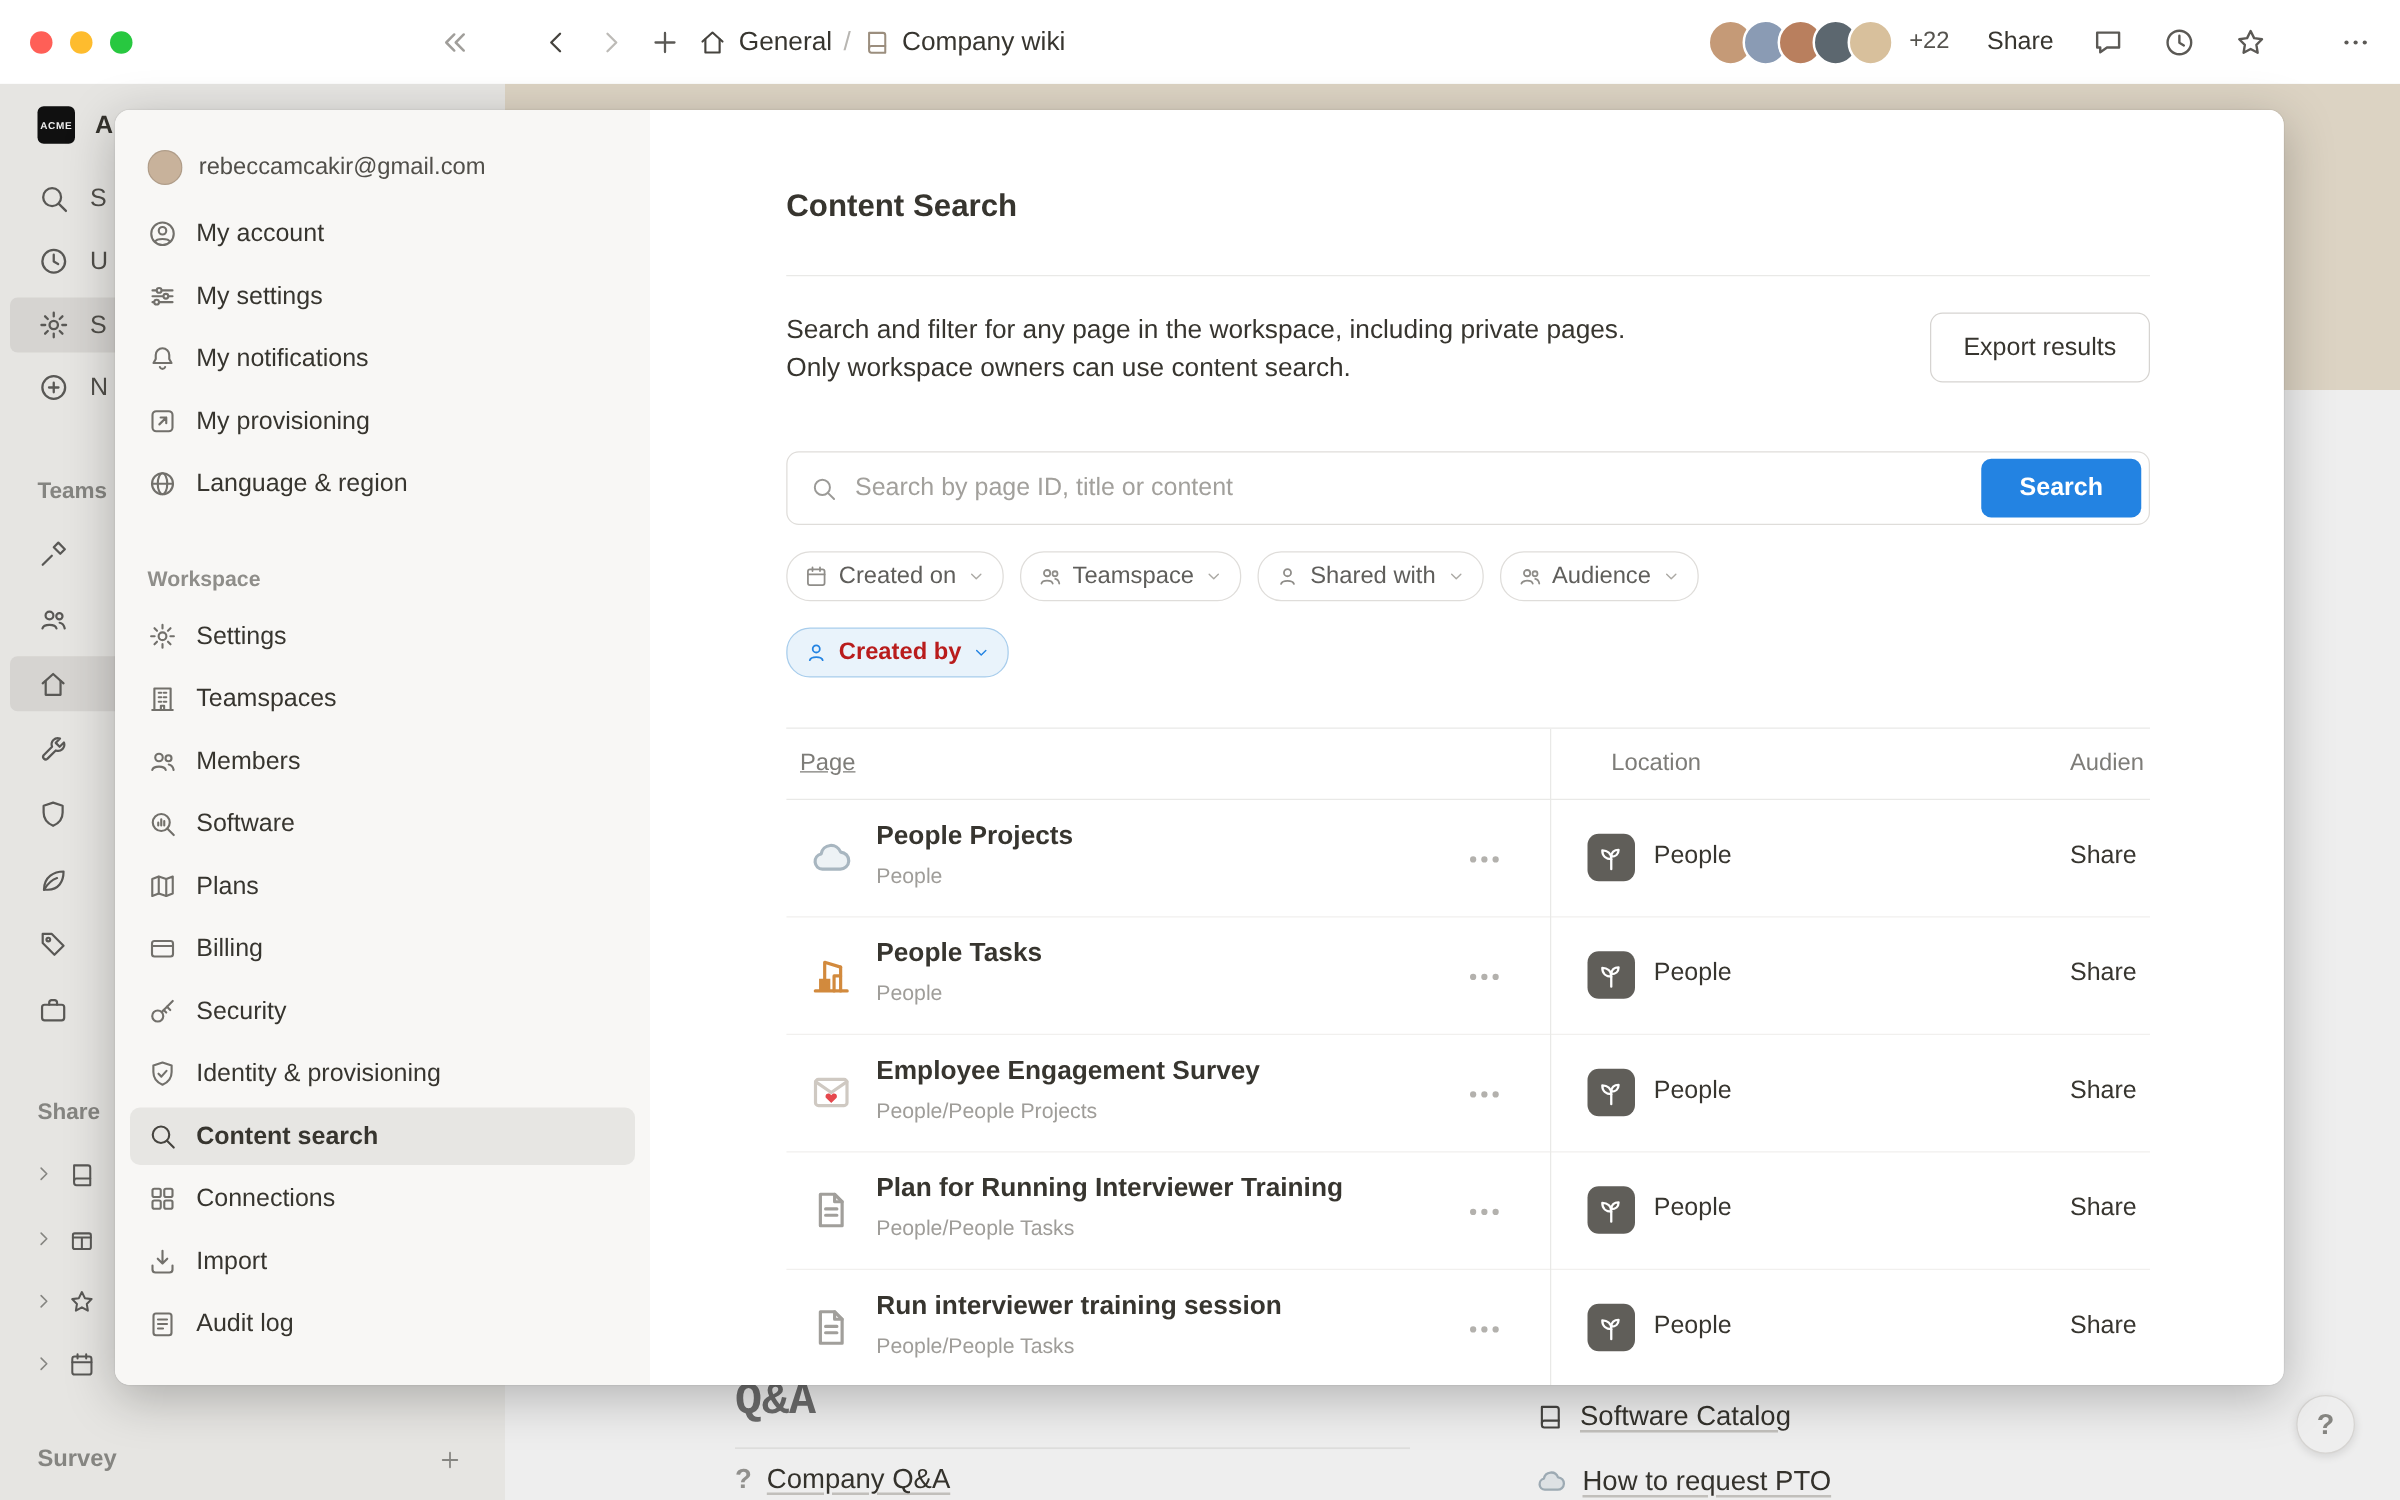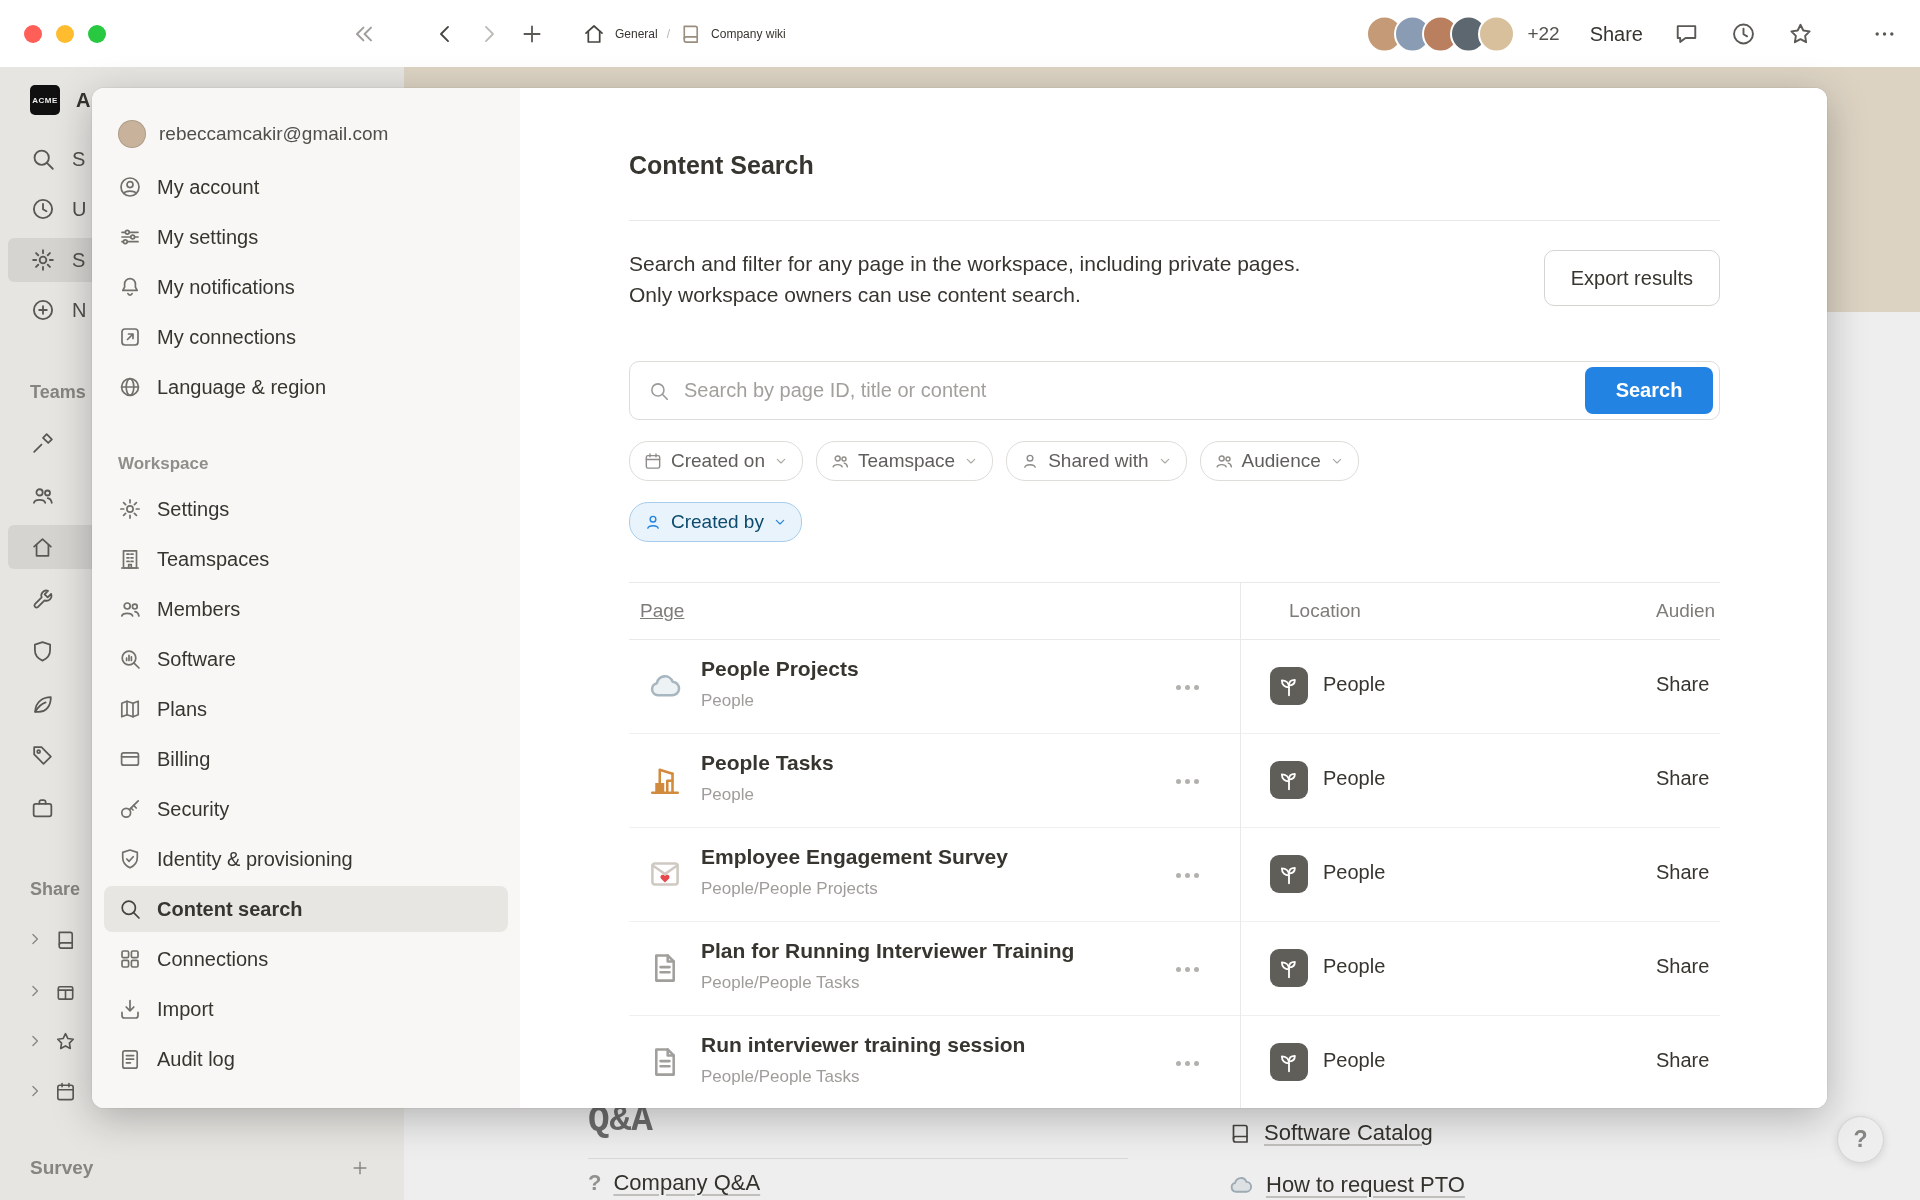--- a/index.html
+++ b/index.html
@@ -11,21 +11,21 @@
   .ic{fill:none;stroke:currentColor;stroke-width:1.7;stroke-linecap:round;stroke-linejoin:round;flex:none;display:block;}
   .ic .f{fill:currentColor;stroke:none;}
 
   
   .topbar{position:absolute;left:0;top:0;right:0;height:67px;background:#fff;z-index:2;}
   .tb-item{position:absolute;top:50%;transform:translateY(-50%);display:flex;align-items:center;}
   .lights{left:24px;gap:14px;}
   .light{width:18px;height:18px;border-radius:50%;display:inline-block;}
   .l-red{background:#ff5f57;} .l-yellow{background:#febc2e;} .l-green{background:#28c840;}
   .tb-btn{color:#5b5955;cursor:pointer;display:flex;align-items:center;justify-content:center;}
-  .breadcrumb{left:582px;gap:9px;font-size:12px;color:#37352f;}
+  .breadcrumb{left:558px;gap:9px;font-size:21px;color:#37352f;}
   .bc-sep{color:#b8b6b2;}
   .tb-right{right:22px;gap:30px;}
   .avatar-stack{display:flex;align-items:center;}
   .avatar{width:37px;height:37px;border-radius:50%;border:2.5px solid #fff;box-sizing:border-box;margin-left:-9px;}
   .avatar:first-child{margin-left:0;}
   .overflow-count{font-size:19px;color:#55534e;margin-left:12px;}
   .share-label{font-size:20px;color:#37352f;cursor:pointer;}
 
   
   .bg-sidebar{position:absolute;left:0;top:67px;bottom:0;width:404px;background:#f7f6f3;z-index:1;}
@@ -77,21 +77,21 @@
   .search-bar .sicon{color:#9b9a97;margin-right:12px;}
   .search-input{flex:1;border:none;outline:none;font-size:20px;color:#37352f;font-family:inherit;background:transparent;}
   .search-input::placeholder{color:#a2a09c;}
   .search-btn{height:47px;width:128px;border:none;border-radius:8px;background:#2383e2;color:#fff;font-size:20px;
               font-weight:600;font-family:inherit;cursor:pointer;margin-left:8px;flex:none;}
   .chips{display:flex;gap:13px;margin-top:21px;}
   .chip{height:38px;border:1px solid #dfddda;border-radius:19px;background:#fff;display:inline-flex;align-items:center;
         gap:8px;padding:0 13px;font-size:19px;color:#5f5e5b;cursor:pointer;}
   .chip .ci{color:#8f8d89;}
   .chip .chev{color:#aba9a4;}
-  .chip.active{background:#e9f3fb;border-color:#a8cdec;color:#0c4a6e;font-weight:400;}
+  .chip.active{background:#e9f3fb;border-color:#a8cdec;color:#b91c1c;font-weight:700;}
   .chip.active .ci,.chip.active .chev{color:#2383e2;}
 
   .table{margin-top:40px;position:relative;height:530px;border-top:1px solid #e9e9e7;overflow:hidden;}
   .t-head{position:relative;height:56px;border-bottom:1px solid #e9e9e7;}
   .th{position:absolute;top:50%;transform:translateY(-50%);font-size:19px;color:#7d7c78;}
   .th-page{left:11px;text-decoration:underline;} .th-loc{left:660px;} .th-aud{left:1027px;}
   .vline{position:absolute;left:611px;top:0;width:1px;height:530px;background:#e9e9e7;}
   .t-row{position:relative;height:93px;border-bottom:1px solid #f1f0ee;}
   .r-icon{position:absolute;left:16px;top:26px;width:40px;height:40px;display:flex;align-items:center;justify-content:center;}
   .r-title{position:absolute;left:72px;top:17px;font-size:21px;font-weight:600;color:#37352f;white-space:nowrap;}
@@ -373,21 +373,21 @@
             <path d="M12 3.6a5.4 5.4 0 0 1 5.4 5.4v3.2l1.8 3.2H4.8l1.8-3.2V9A5.4 5.4 0 0 1 12 3.6z"></path>
             <path d="M9.9 18.6a2.2 2.2 0 0 0 4.2 0"></path>
           </svg>
           <span>My notifications</span>
         </div>
         <div class="nav-item">
           <svg viewBox="0 0 24 24" class="ic" width="24" height="24">
             <rect x="4" y="4" width="16" height="16" rx="3"></rect>
             <path d="M9.5 14.5L15 9M10.5 9H15v4.5"></path>
           </svg>
-          <span>My connections</span>
+          <span>My provisioning</span>
         </div>
         <div class="nav-item">
           <svg viewBox="0 0 24 24" class="ic" width="24" height="24">
             <circle cx="12" cy="12" r="8.4"></circle>
             <ellipse cx="12" cy="12" rx="3.8" ry="8.4"></ellipse>
             <path d="M3.6 12h16.8"></path>
           </svg>
           <span>Language &amp; region</span>
         </div>
       </div>

